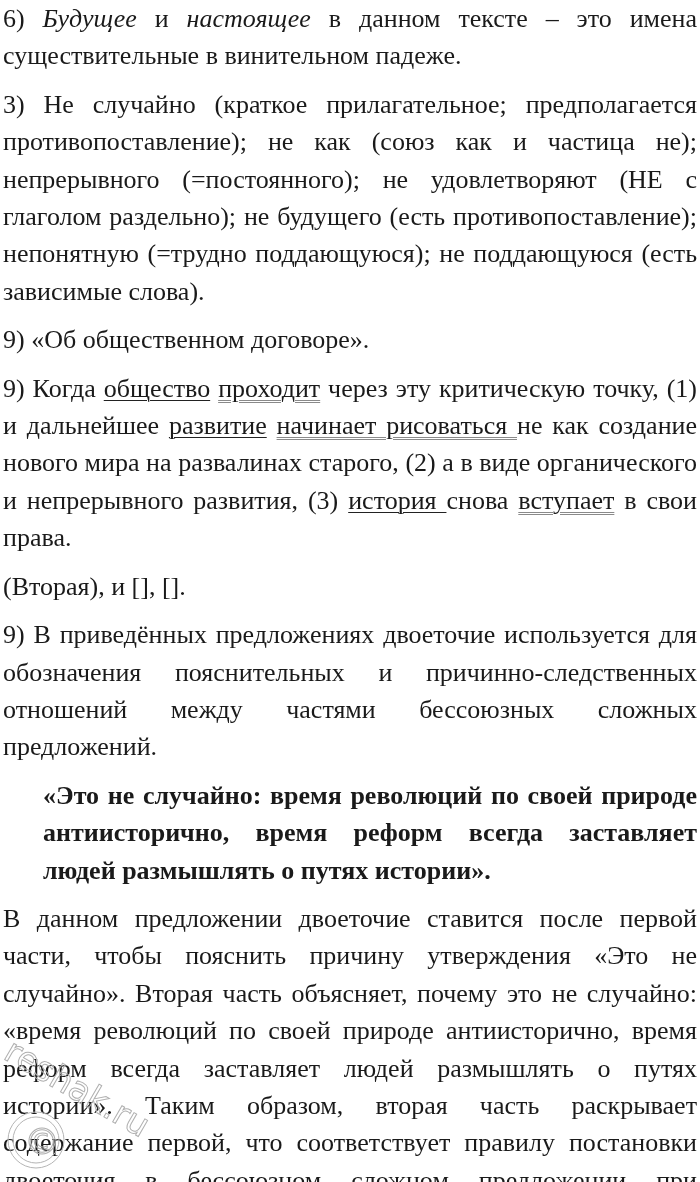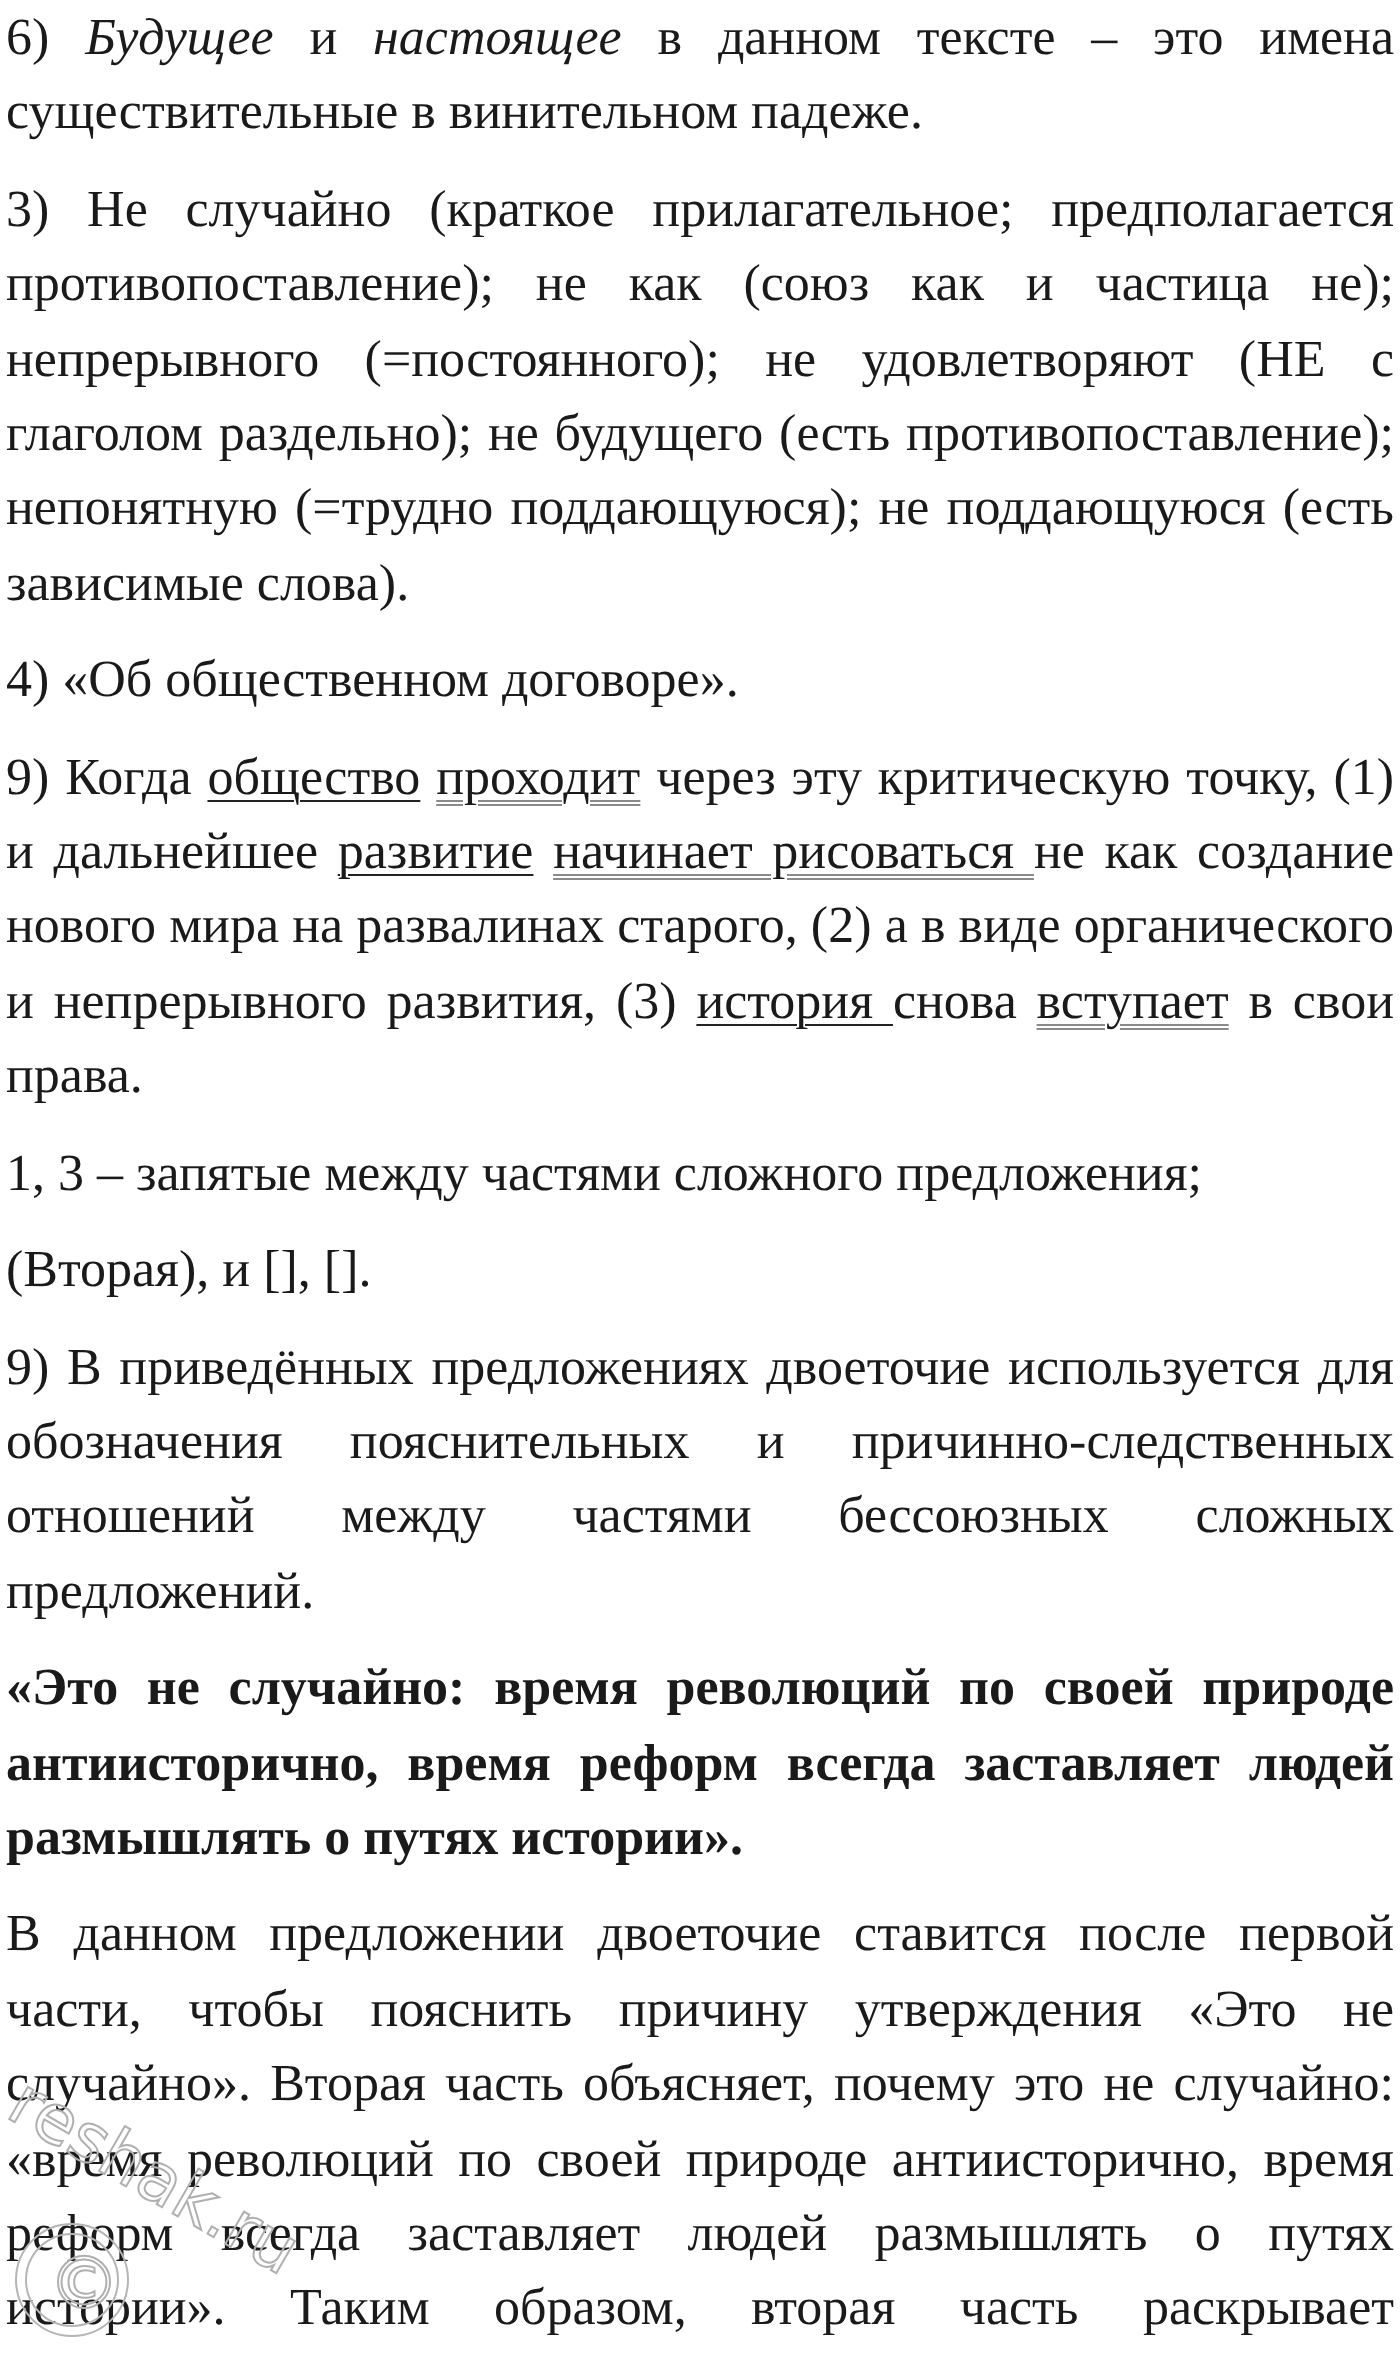--- a/index.html
+++ b/index.html
@@ -21,21 +21,21 @@
     top: 0;
     width: 694px;
     font-size: 26px;
     line-height: 37.4px;
   }
   .p {
     margin: 0 0 11px 0;
     text-align: justify;
     text-align-last: left;
   }
-  .p.bold { font-weight: bold; }
+  .p.bold { font-weight: bold; margin-left: 40px; }
   .it { font-style: italic; }
   .subj {
     text-decoration: underline;
     text-decoration-thickness: 1px;
     text-underline-offset: 3px;
     text-decoration-color: #222;
   }
   .pred {
     text-decoration: underline double;
     text-decoration-thickness: 1px;
@@ -57,25 +57,24 @@
 
 <div class="doc">
 
   <p class="p">
     <span>6)</span>
     <span class="it">Будущее</span><span> и </span><span class="it">настоящее</span><span> в данном тексте – это имена существительные в винительном падеже.</span>
   </p>
 
   <p class="p">3) Не случайно (краткое прилагательное; предполагается противопоставление); не как (союз как и частица не); непрерывного (=постоянного); не удовлетворяют (НЕ с глаголом раздельно); не будущего (есть противопоставление); непонятную (=трудно поддающуюся); не поддающуюся (есть зависимые слова).</p>
 
-  <p class="p">4) «Об общественном договоре».</p>
+  <p class="p">9) «Об общественном договоре».</p>
 
   <p class="p"><span>9) Когда </span><span class="subj">общество</span><span> </span><span class="pred">проходит</span><span> через эту критическую точку, (1) и дальнейшее </span><span class="subj">развитие</span><span> </span><span class="pred">начинает рисоваться </span><span>не как создание нового мира на развалинах старого, (2) а в виде органического и непрерывного развития, (3) </span><span class="subj">история </span><span>снова </span><span class="pred">вступает</span><span> в свои права.</span></p>
 
-  <p class="p">1, 3 – запятые между частями сложного предложения;</p>
 
 
   <p class="p">(Вторая), и [], [].</p>
 
   <p class="p">9) В приведённых предложениях двоеточие используется для обозначения пояснительных и причинно-следственных отношений между частями бессоюзных сложных предложений.</p>
 
   <p class="p bold">«Это не случайно: время революций по своей природе антиисторично, время реформ всегда заставляет людей размышлять о путях истории».</p>
 
   <p class="p">В данном предложении двоеточие ставится после первой части, чтобы пояснить причину утверждения «Это не случайно». Вторая часть объясняет, почему это не случайно: «время революций по своей природе антиисторично, время реформ всегда заставляет людей размышлять о путях истории». Таким образом, вторая часть раскрывает содержание первой, что соответствует правилу постановки двоеточия в бессоюзном сложном предложении при пояснительных отношениях.</p>
 

